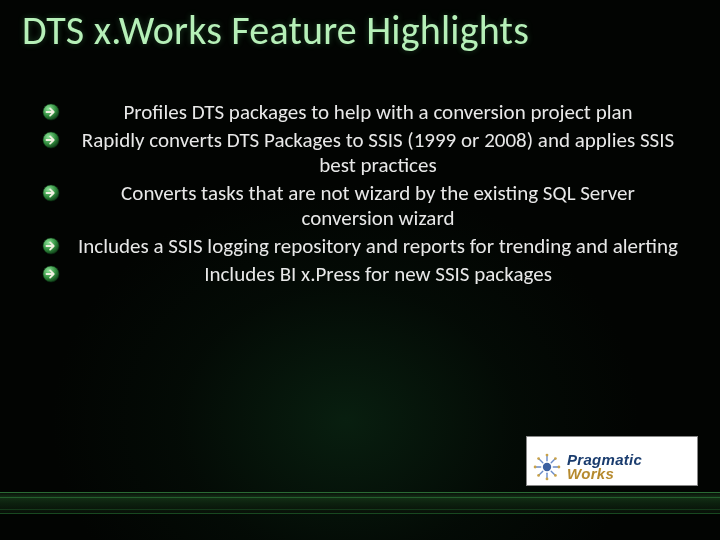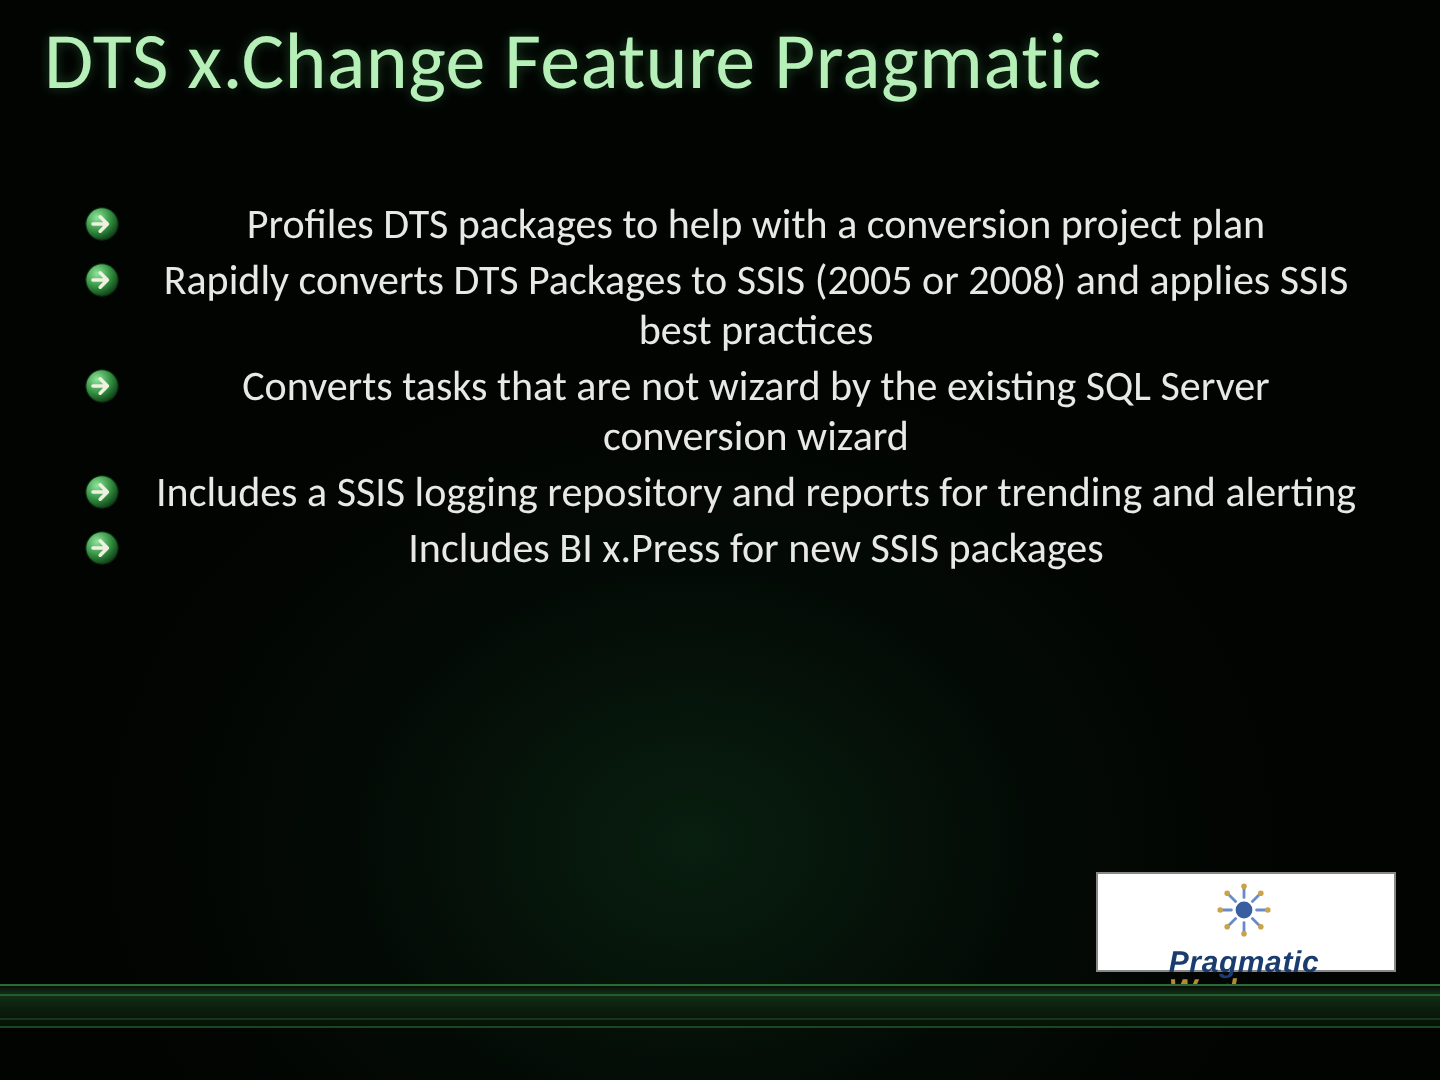--- a/index.html
+++ b/index.html
@@ -83,30 +83,29 @@
     left: 0; right: 0;
     height: 1px;
     background: rgba(70,180,90,0.35);
   }
   .bottom-band::before { top: 4px; }
   .bottom-band::after  { bottom: 3px; background: rgba(40,120,55,0.35); }
   .logo {
     position: absolute;
     right: 22px;
     bottom: 54px;
-    width: 150px;
+    width: 172px;
     height: 50px;
     background: #fff;
     border: 1px solid #888;
     box-sizing: border-box;
     display: flex;
-    align-items: center;
+    align-items: flex-end;
     padding: 4px 8px 4px 6px;
     gap: 6px;
-    flex-direction: column;
   }
   .logo-mark {
     flex: 0 0 auto;
     width: 28px;
     height: 28px;
   }
   .logo-text {
     display: flex;
     flex-direction: column;
     line-height: 0.92;
@@ -125,21 +124,21 @@
     font-style: italic;
     color: #b68a2e;
     letter-spacing: 0.3px;
   }
 </style>
 </head>
 <body>
 
 <div class="slide">
 
-  <div class="title">DTS x.Change Feature Pragmatic</div>
+  <div class="title">DTS x.Works Feature Highlights</div>
 
   <ul class="bullets">
     <li>
       <svg class="bullet-icon" viewBox="0 0 20 20">
         <defs>
           <radialGradient id="g1" cx="35%" cy="30%" r="75%">
             <stop offset="0%" stop-color="#8ee69a"></stop>
             <stop offset="60%" stop-color="#2f8a3c"></stop>
             <stop offset="100%" stop-color="#0e3a16"></stop>
           </radialGradient>
@@ -147,21 +146,21 @@
         <circle cx="10" cy="10" r="9" fill="url(#g1)" stroke="#0a2a10" stroke-width="0.6"></circle>
         <path d="M5 10 L11 10 M9 6 L13 10 L9 14" stroke="#f0f0e0" stroke-width="2" fill="none" stroke-linecap="round" stroke-linejoin="round"></path>
       </svg>
       <span>Profiles DTS packages to help with a conversion project plan</span>
     </li>
     <li>
       <svg class="bullet-icon" viewBox="0 0 20 20">
         <circle cx="10" cy="10" r="9" fill="url(#g1)" stroke="#0a2a10" stroke-width="0.6"></circle>
         <path d="M5 10 L11 10 M9 6 L13 10 L9 14" stroke="#f0f0e0" stroke-width="2" fill="none" stroke-linecap="round" stroke-linejoin="round"></path>
       </svg>
-      <span>Rapidly converts DTS Packages to SSIS (2005 or 2008) and applies SSIS best practices</span>
+      <span>Rapidly converts DTS Packages to SSIS (1999 or 2008) and applies SSIS best practices</span>
     </li>
     <li>
       <svg class="bullet-icon" viewBox="0 0 20 20">
         <circle cx="10" cy="10" r="9" fill="url(#g1)" stroke="#0a2a10" stroke-width="0.6"></circle>
         <path d="M5 10 L11 10 M9 6 L13 10 L9 14" stroke="#f0f0e0" stroke-width="2" fill="none" stroke-linecap="round" stroke-linejoin="round"></path>
       </svg>
       <span>Converts tasks that are not wizard by the existing SQL Server conversion wizard</span>
     </li>
     <li>
       <svg class="bullet-icon" viewBox="0 0 20 20">

